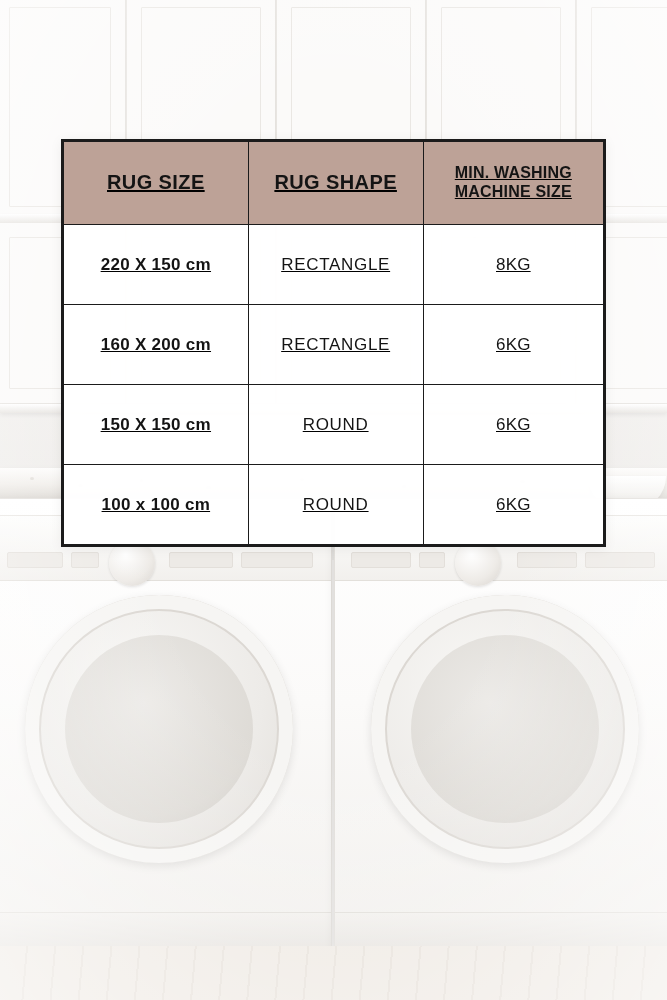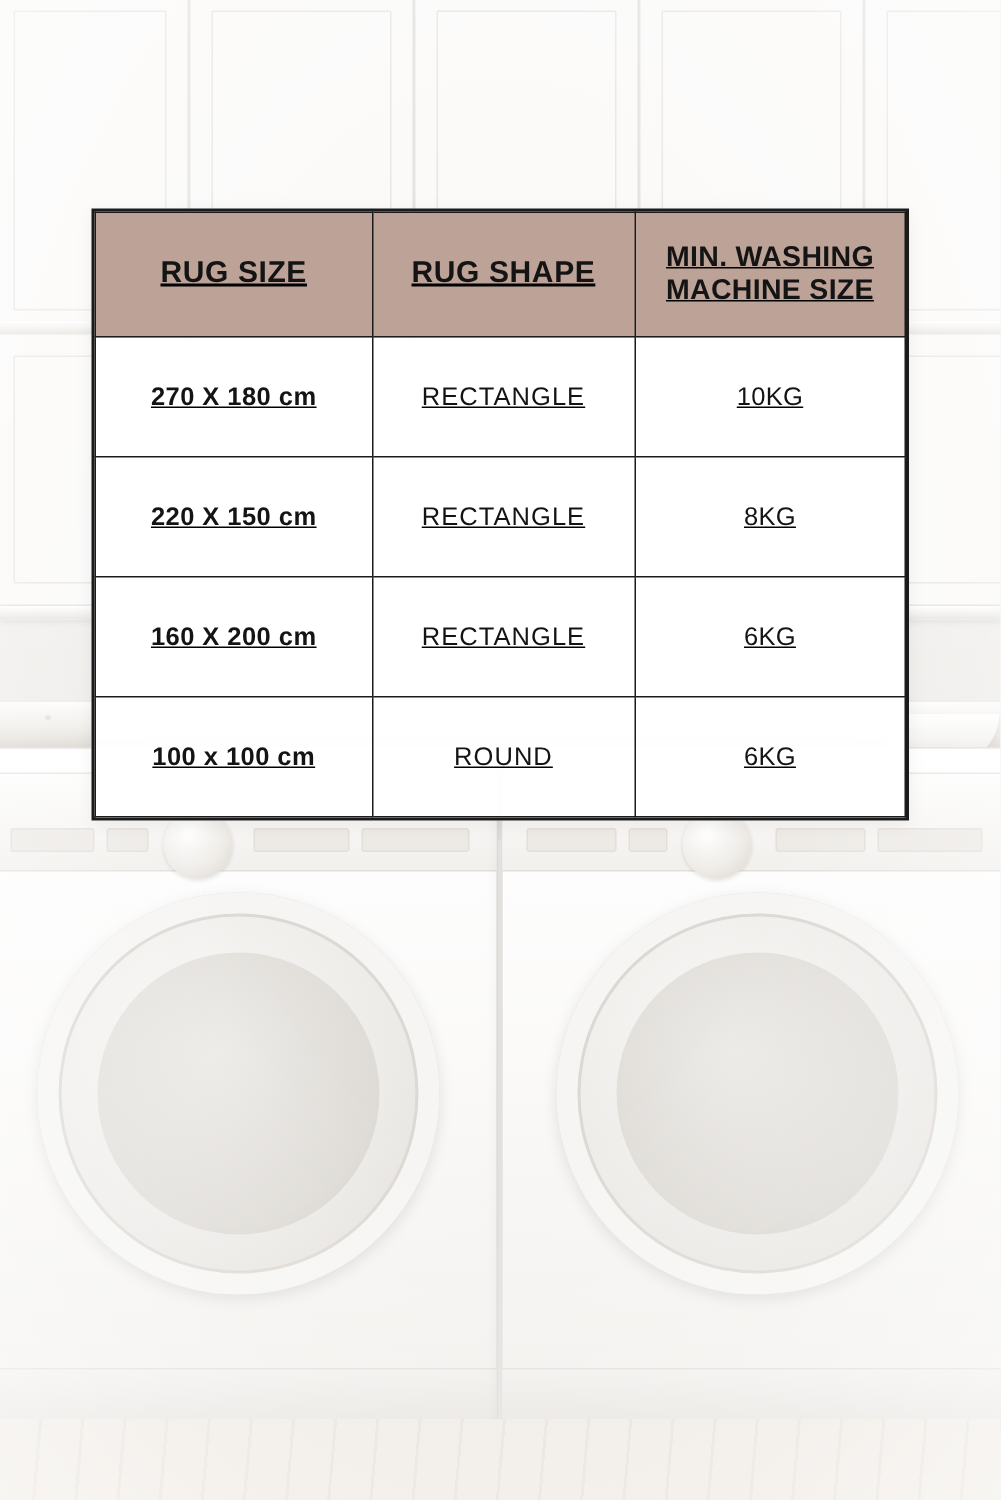--- a/index.html
+++ b/index.html
@@ -210,21 +210,21 @@
   table.size-table th {
     background: #bda297;
     height: 83px;
     font-size: 20px;
     font-weight: bold;
     letter-spacing: .4px;
     line-height: 1.18;
     padding: 4px 6px;
   }
   table.size-table th.head-small {
-    font-size: 19px;
+    font-size: 16px;
     letter-spacing: .2px;
   }
   table.size-table td {
     height: 80px;
     font-size: 17px;
     background: rgba(255,255,255,0.80);
     padding: 4px 6px;
   }
   td.col-size {
     font-weight: bold;
@@ -328,35 +328,35 @@
       </colgroup>
       <thead>
         <tr>
           <th>RUG SIZE</th>
           <th>RUG SHAPE</th>
           <th class="head-small">MIN. WASHING MACHINE SIZE</th>
         </tr>
       </thead>
       <tbody>
         <tr>
-          <td class="col-size">270 X 180 cm</td>
-          <td class="col-shape">RECTANGLE</td>
-          <td class="col-machine">10KG</td>
-        </tr>
-        <tr>
           <td class="col-size">220 X 150 cm</td>
           <td class="col-shape">RECTANGLE</td>
           <td class="col-machine">8KG</td>
         </tr>
         <tr>
           <td class="col-size">160 X 200 cm</td>
           <td class="col-shape">RECTANGLE</td>
           <td class="col-machine">6KG</td>
         </tr>
         <tr>
+          <td class="col-size">150 X 150 cm</td>
+          <td class="col-shape">ROUND</td>
+          <td class="col-machine">6KG</td>
+        </tr>
+        <tr>
           <td class="col-size">100 x 100 cm</td>
           <td class="col-shape">ROUND</td>
           <td class="col-machine">6KG</td>
         </tr>
       </tbody>
     </table>
   </div>
 
 </div>
 

